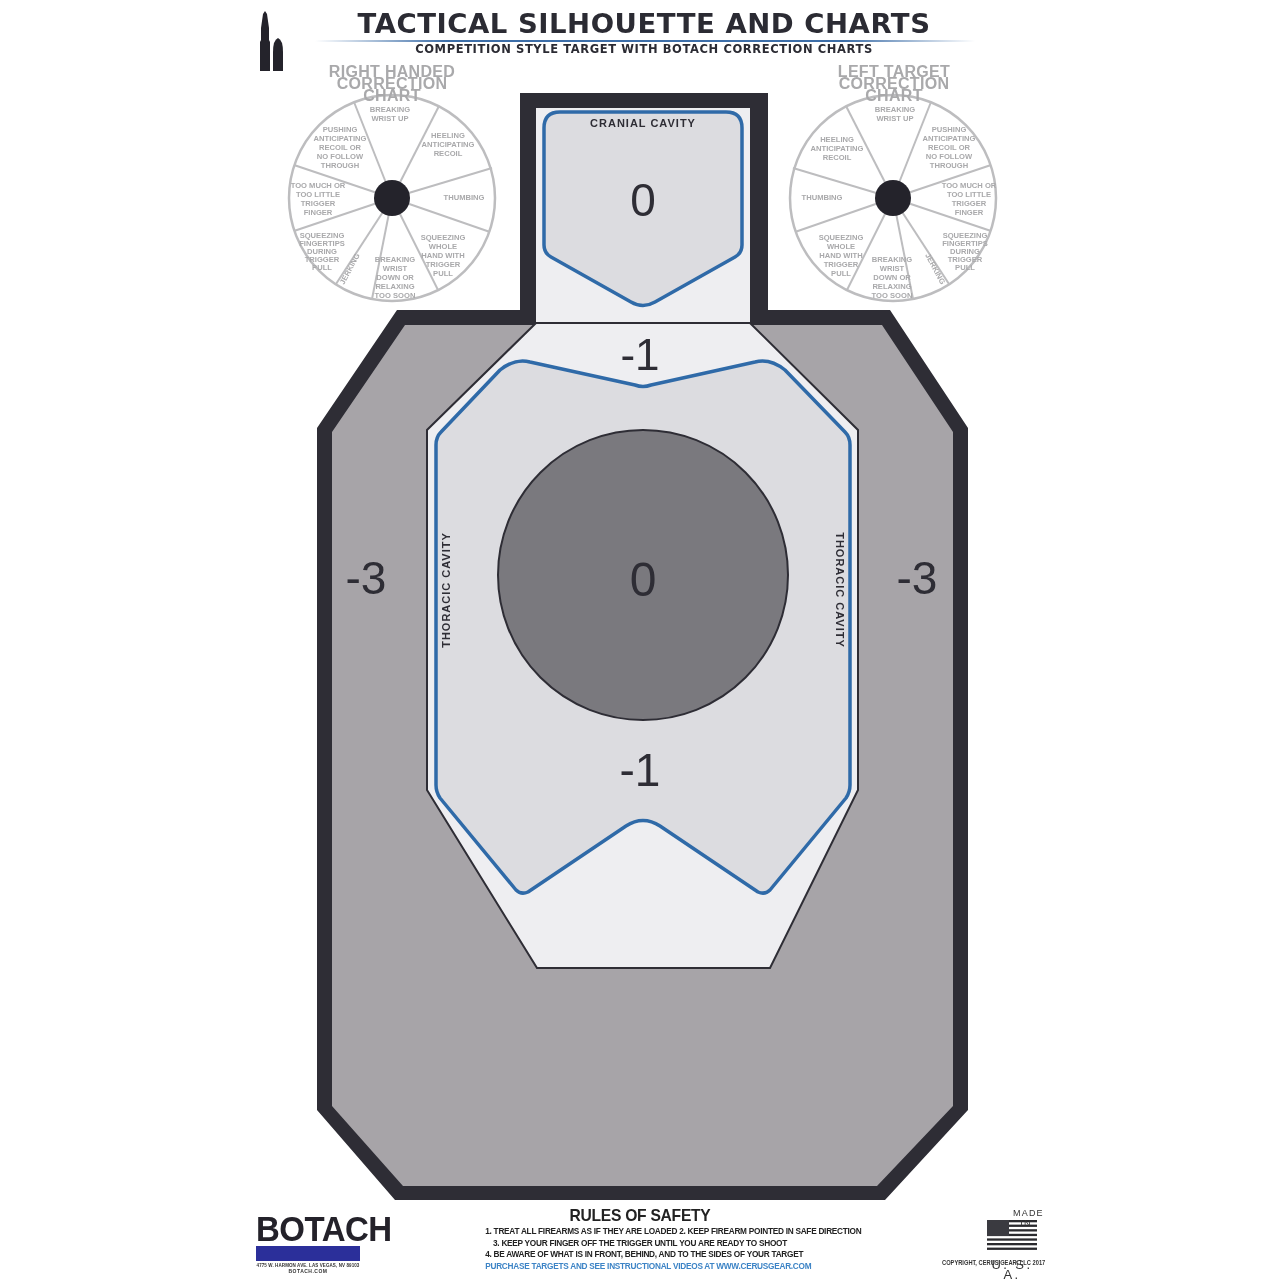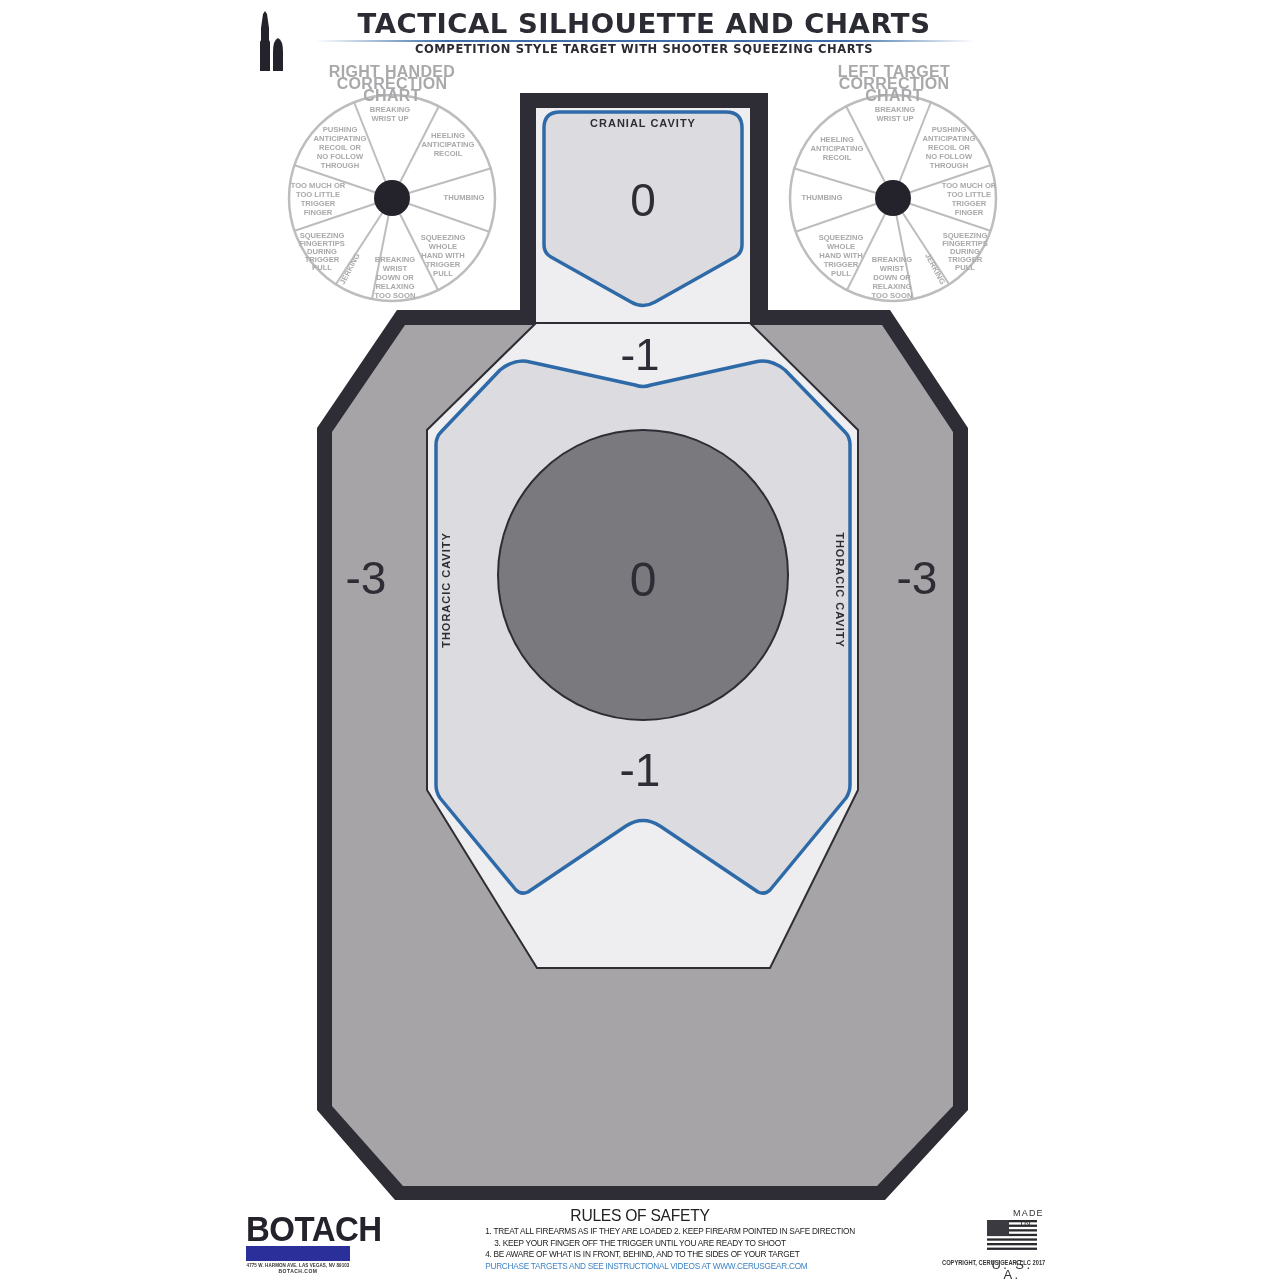--- a/index.html
+++ b/index.html
@@ -15,26 +15,26 @@
     background: linear-gradient(90deg, rgba(60,110,170,0) 0%, #3d6ea8 20%, #3d6ea8 80%, rgba(60,110,170,0) 100%); }
   .subtitle {
     left: 316px; top: 42px; width: 656px; text-align: center;
     font-family: "DejaVu Sans", sans-serif; font-weight: bold; font-size: 11.5px;
     color: #2b2b33; letter-spacing: 0.6px;
   }
   .chart-title { font-family: "Liberation Sans", sans-serif; font-weight: bold; font-size: 16px; color: #a9a9ab; text-align: center; line-height: 12px; letter-spacing: 0.3px; }
   .wedge-text { font-family: "Liberation Sans", sans-serif; font-weight: bold; font-size: 7.6px; fill: #a9a9ab; }
   .score { font-family: "Liberation Sans", sans-serif; fill: #2e2d35; }
   .cavity { font-family: "Liberation Sans", sans-serif; font-weight: bold; fill: #2e2d35; letter-spacing: 1px; }
-  .botach-logo { left: 246px; top: 1214px; width: 104px; }
+  .botach-logo { left: 256px; top: 1214px; width: 104px; }
   .botach-word { font-family: "Liberation Sans", sans-serif; font-weight: bold; font-size: 33px; color: #24222a; letter-spacing: -0.5px; line-height: 30px; transform: scaleY(1.05); }
   .botach-bar { width: 104px; height: 15px; background: #2b2f9a; margin-top: 2px; }
   .botach-addr { font-size: 4.5px; font-weight: bold; color: #333; text-align: center; margin-top: 2px; letter-spacing: 0.1px; white-space: nowrap; }
   .botach-web { font-size: 5px; font-weight: bold; color: #333; text-align: center; letter-spacing: 0.5px; }
-  .rules { left: 460px; top: 1207px; width: 360px; text-align: center; font-family: "Liberation Sans", sans-serif; font-weight: normal; }
+  .rules { left: 460px; top: 1207px; width: 360px; text-align: center; font-family: "Liberation Sans", sans-serif; font-weight: bold; }
   .rules-title { font-size: 17px; color: #222; letter-spacing: -0.3px; transform: scaleX(0.92); line-height: 18px; }
   .rules-line { font-size: 9.6px; color: #222; line-height: 11.5px; letter-spacing: -0.3px; white-space: nowrap; transform: scaleX(0.86); }
   .rules-link { color: #3d84c6; }
   .made-in { left: 985px; top: 1208px; width: 54px; font-family: "Liberation Sans", sans-serif; color: #333; }
   .made-label { font-size: 9px; letter-spacing: 1.2px; text-align: center; line-height: 10px; margin-left: 28px; }
   .usa-label { font-size: 13px; letter-spacing: 2.4px; text-align: center; line-height: 10px; }
   .copyright { left: 942px; top: 1259px; width: 100px; font-family: "Liberation Sans", sans-serif; font-weight: bold; font-size: 6.5px; color: #333; white-space: nowrap; transform: scaleX(0.88); transform-origin: left; }
 </style>
 </head>
 <body>
@@ -137,21 +137,21 @@
       <rect x="0" y="18.4" width="50" height="2.3"></rect>
       <rect x="0" y="23" width="50" height="2.3"></rect>
       <rect x="0" y="27.6" width="50" height="2.3"></rect>
       <rect x="0" y="0" width="22" height="16" fill="#3a3a40"></rect>
     </g>
   </g>
 </svg>
 
 <div class="abs title">TACTICAL SILHOUETTE AND CHARTS</div>
 <div class="abs title-rule"></div>
-<div class="abs subtitle">COMPETITION STYLE TARGET WITH  SHOOTER SQUEEZING CHARTS</div>
+<div class="abs subtitle">COMPETITION STYLE TARGET WITH  BOTACH CORRECTION CHARTS</div>
 
 <div class="abs chart-title" style="left:310px; top:66px; width:164px;">
   <div>RIGHT HANDED</div>
   <div>CORRECTION CHART</div>
 </div>
 <div class="abs chart-title" style="left:812px; top:66px; width:164px;">
   <div>LEFT TARGET</div>
   <div>CORRECTION CHART</div>
 </div>
 

